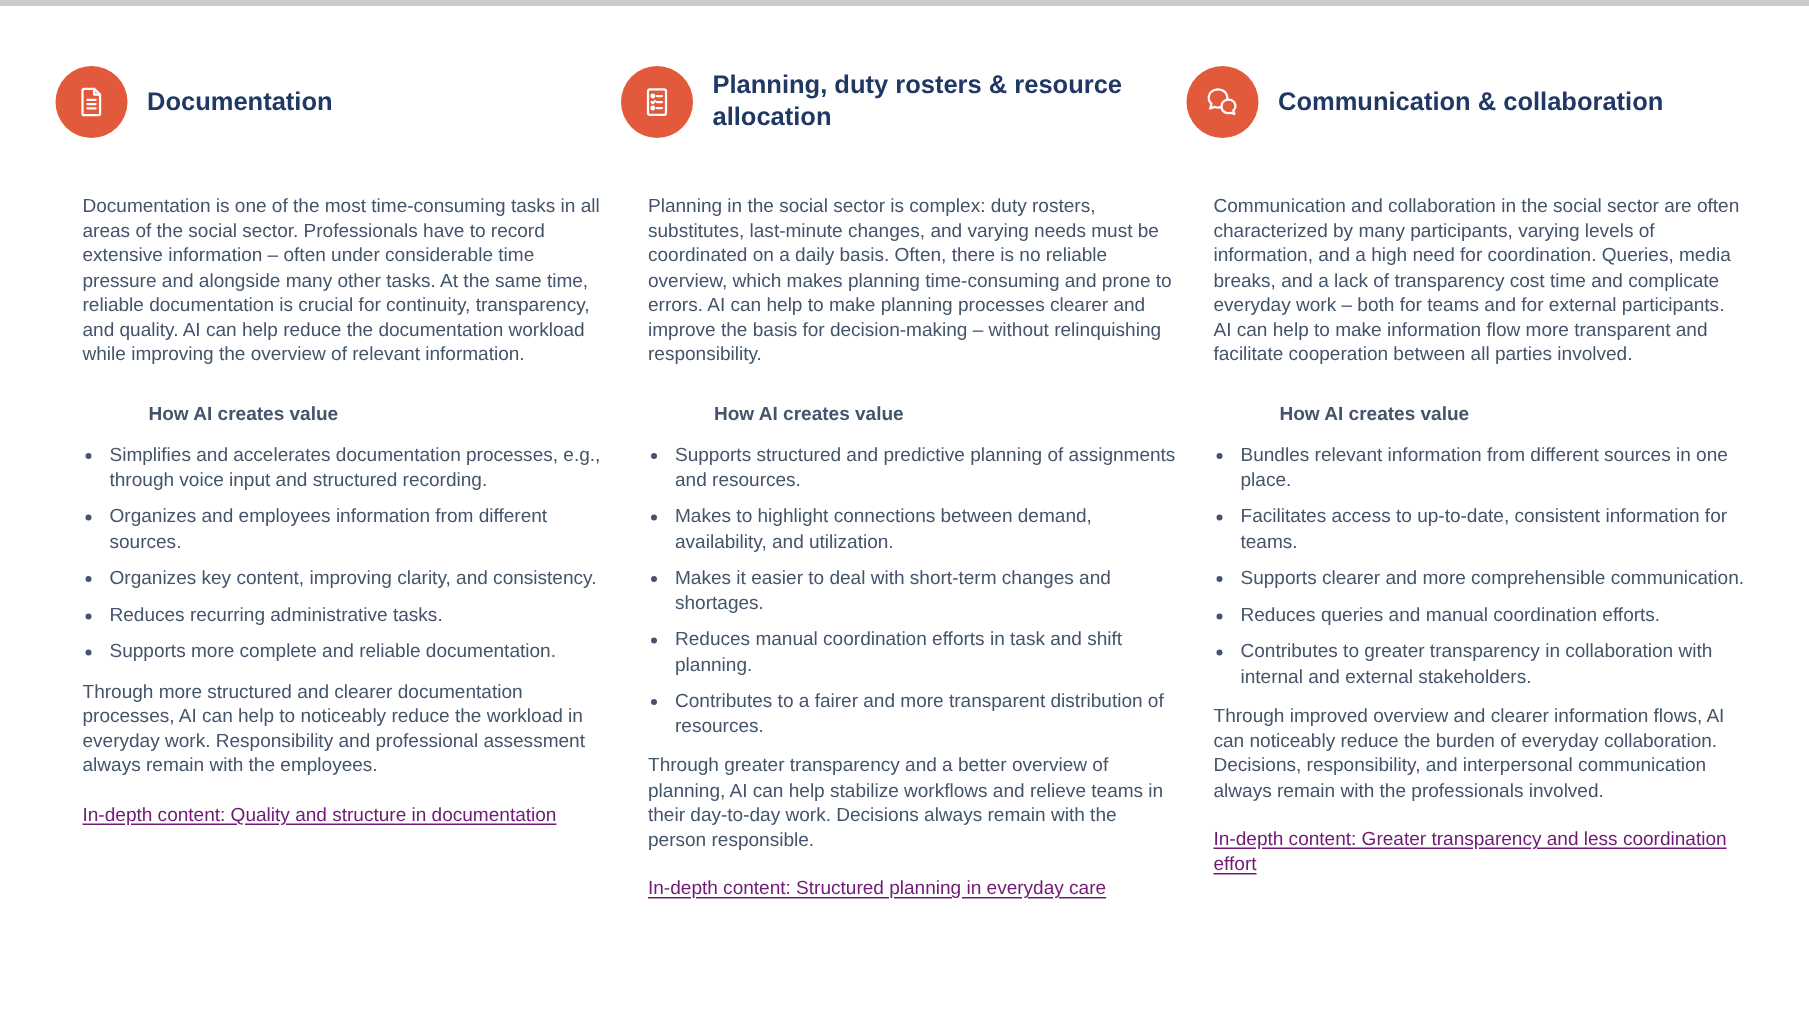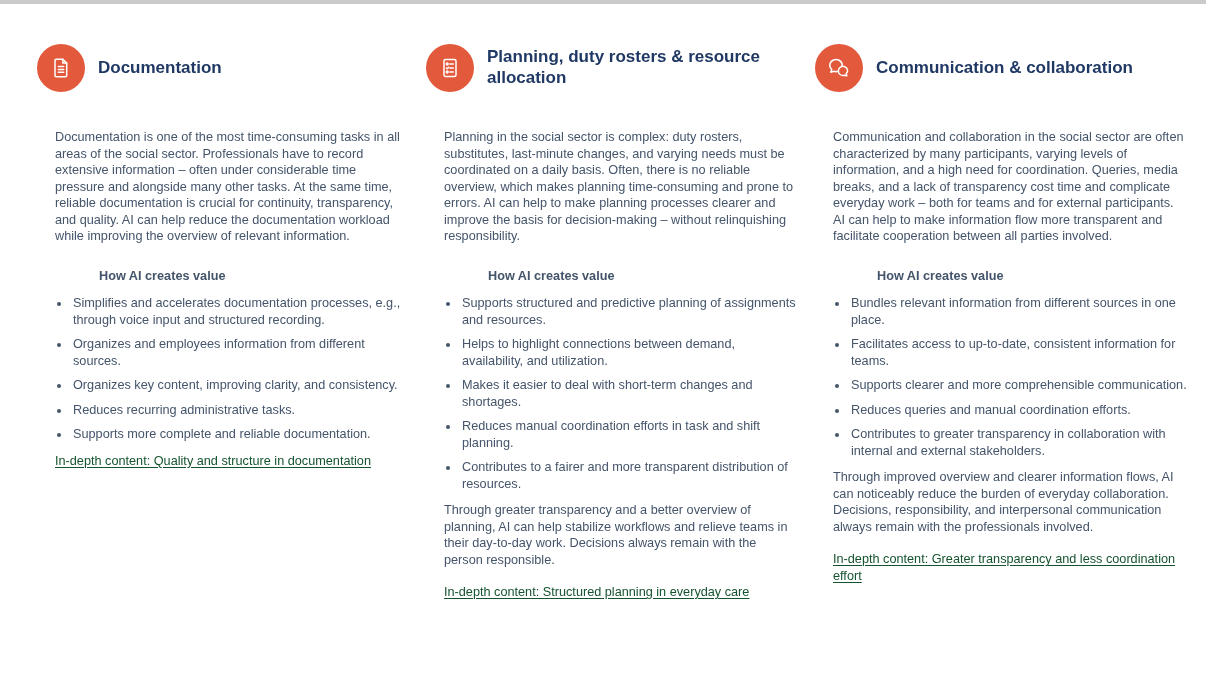--- a/index.html
+++ b/index.html
@@ -7,21 +7,21 @@
     width:1206px;height:685px;
     background:#ffffff;
     font-family:"Liberation Sans", sans-serif;
     color:#44546A;
     overflow:hidden;
   }
   .top-edge{height:4px;background:#cacaca;width:100%;}
   .columns{
     display:flex;
     padding:40px 19px 0 37px;
-    gap:17px;
+    gap:5px;
   }
   .card{width:372px;flex:0 0 372px;}
   .card-header{
     display:flex;align-items:center;gap:13px;
     min-height:48px;margin-bottom:37px;
   }
   .icon-circle{
     width:48px;height:48px;border-radius:50%;
     background:#E2593C;flex:0 0 48px;
     display:flex;align-items:center;justify-content:center;
@@ -36,21 +36,21 @@
   .value-heading{
     font-weight:700;margin:0 0 11px 0;font-size:12.7px;padding-left:44px;
   }
   ul.bullets{
     margin:0 0 10px 0;padding:0 0 0 16px;list-style:disc outside;
   }
   ul.bullets li{margin:0 0 8px 0;padding-left:2px;}
   ul.bullets li:last-child{margin-bottom:9px;}
   .closing{margin:0 0 16px 0;}
   a.depth-link{
-    color:#14532d;text-decoration:underline;
+    color:#701a75;text-decoration:underline;
     text-underline-offset:2px;
   }
 </style>
 </head>
 <body>
 
 <div class="top-edge"></div>
 
 <div class="columns">
 
@@ -70,20 +70,21 @@
     <div class="card-body">
       <p class="intro">Documentation is one of the most time-consuming tasks in all areas of the social sector. Professionals have to record extensive information – often under considerable time pressure and alongside many other tasks. At the same time, reliable documentation is crucial for continuity, transparency, and quality. AI can help reduce the documentation workload while improving the overview of relevant information.</p>
       <p class="value-heading">How AI creates value</p>
       <ul class="bullets">
         <li>Simplifies and accelerates documentation processes, e.g., through voice input and structured recording.</li>
         <li>Organizes and employees information from different sources.</li>
         <li>Organizes key content, improving clarity, and consistency.</li>
         <li>Reduces recurring administrative tasks.</li>
         <li>Supports more complete and reliable documentation.</li>
       </ul>
+      <p class="closing">Through more structured and clearer documentation processes, AI can help to noticeably reduce the workload in everyday work. Responsibility and professional assessment always remain with the employees.</p>
       <a href="#" class="depth-link">In-depth content: Quality and structure in documentation</a>
     </div>
   </section>
 
   <section class="card">
     <header class="card-header">
       <span class="icon-circle">
         <svg width="24" height="24" viewBox="0 0 24 24" fill="none" stroke="#ffffff" stroke-width="1.5" stroke-linecap="round" stroke-linejoin="round">
           <rect x="6" y="3.5" width="12" height="17" rx="1.4"></rect>
           <circle cx="9.2" cy="8" r="0.9"></circle>
@@ -94,21 +95,21 @@
           <line x1="11.8" y1="16" x2="15.3" y2="16"></line>
         </svg>
       </span>
       <h2 class="card-title">Planning, duty rosters &amp; resource allocation</h2>
     </header>
     <div class="card-body">
       <p class="intro">Planning in the social sector is complex: duty rosters, substitutes, last-minute changes, and varying needs must be coordinated on a daily basis. Often, there is no reliable overview, which makes planning time-consuming and prone to errors. AI can help to make planning processes clearer and improve the basis for decision-making – without relinquishing responsibility.</p>
       <p class="value-heading">How AI creates value</p>
       <ul class="bullets">
         <li>Supports structured and predictive planning of assignments and resources.</li>
-        <li>Helps to highlight connections between demand, availability, and utilization.</li>
+        <li>Makes to highlight connections between demand, availability, and utilization.</li>
         <li>Makes it easier to deal with short-term changes and shortages.</li>
         <li>Reduces manual coordination efforts in task and shift planning.</li>
         <li>Contributes to a fairer and more transparent distribution of resources.</li>
       </ul>
       <p class="closing">Through greater transparency and a better overview of planning, AI can help stabilize workflows and relieve teams in their day-to-day work. Decisions always remain with the person responsible.</p>
       <a href="#" class="depth-link">In-depth content: Structured planning in everyday care</a>
     </div>
   </section>
 
   <section class="card">

